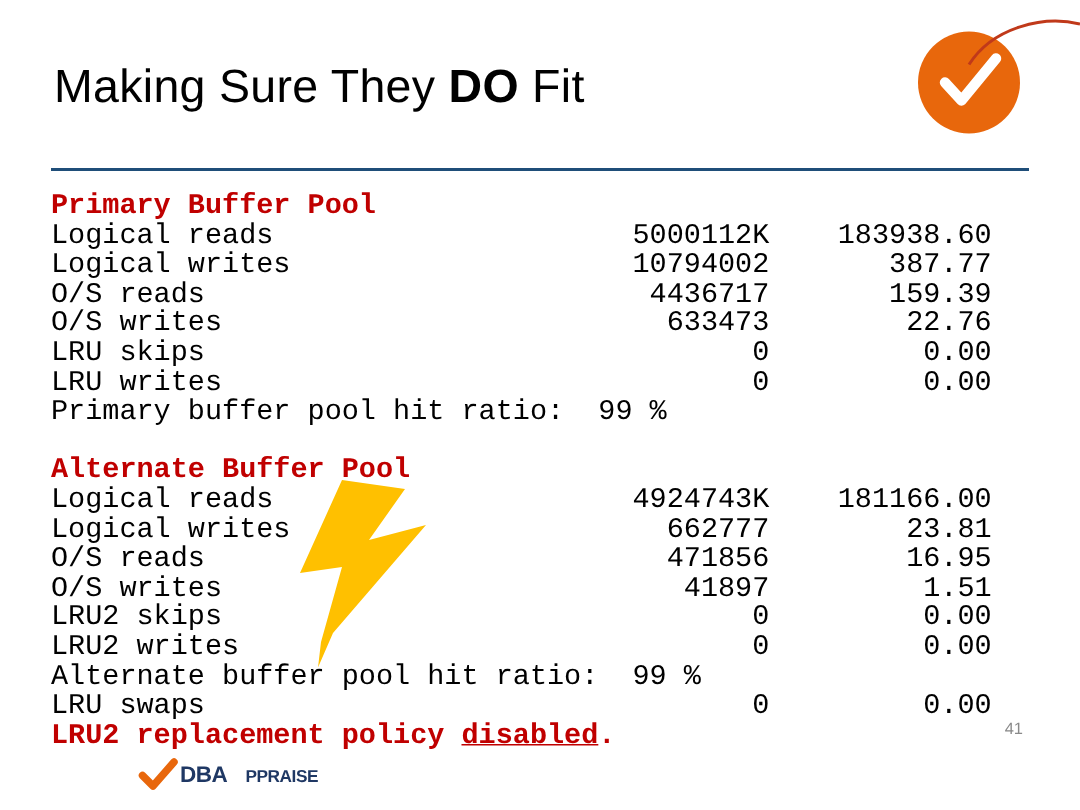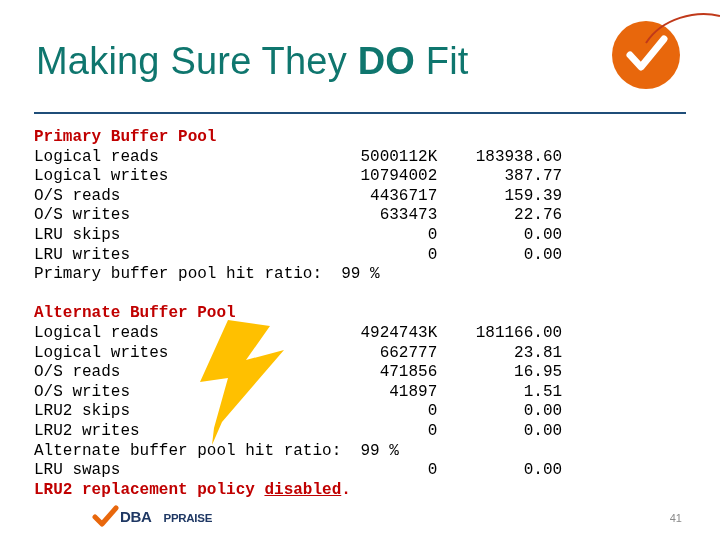--- a/index.html
+++ b/index.html
@@ -16,22 +16,22 @@
   }
   .slide {
     position: relative;
     width: 720px;
     height: 540px;
   }
   .title {
     position: absolute;
     left: 36px;
     top: 40px;
-    font-size: 38px;
-    color: #0f766e;
+    font-size: 31px;
+    color: #000000;
     font-family: "Liberation Sans", sans-serif;
     letter-spacing: 0.2px;
     white-space: nowrap;
   }
   .title .bold {
     font-weight: bold;
   }
   .rule {
     position: absolute;
     left: 34px;
@@ -63,21 +63,21 @@
     top: 10px;
     width: 120px;
     height: 60px;
   }
   
   .code {
     position: absolute;
     left: 34px;
     top: 128px;
     font-family: "Liberation Mono", monospace;
-    font-size: 16px;
+    font-size: 19px;
     line-height: 19.6px;
     color: #000000;
     white-space: pre;
   }
   .code .hdr {
     color: #C00000;
     font-weight: bold;
   }
   .code .red {
     color: #C00000;
@@ -113,21 +113,21 @@
     color: #1F3864;
     letter-spacing: -0.3px;
   }
   .footer-logo-text .small {
     font-size: 11.5px;
     margin-left: 12px;
   }
   .page-num {
     position: absolute;
     right: 38px;
-    top: 512px;
+    top: 480px;
     font-size: 11px;
     color: #8A8A8A;
     font-family: "Liberation Sans", sans-serif;
     margin-left: 45px;
   }
 </style>
 </head>
 <body>
 
 <div class="slide">

